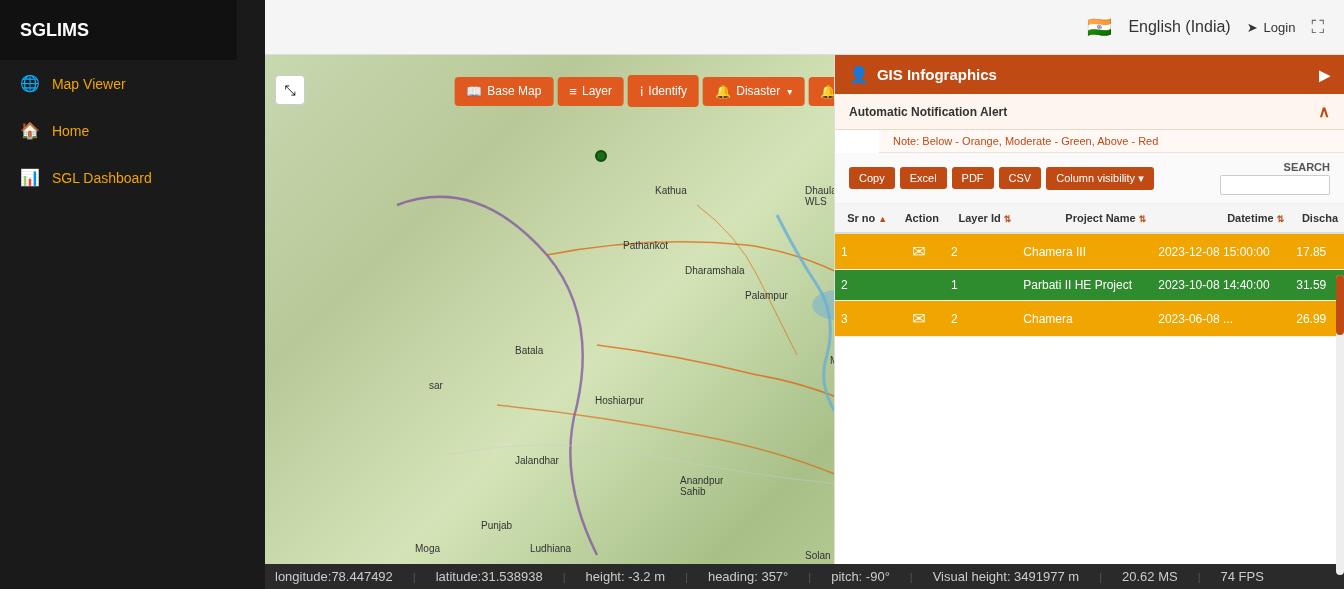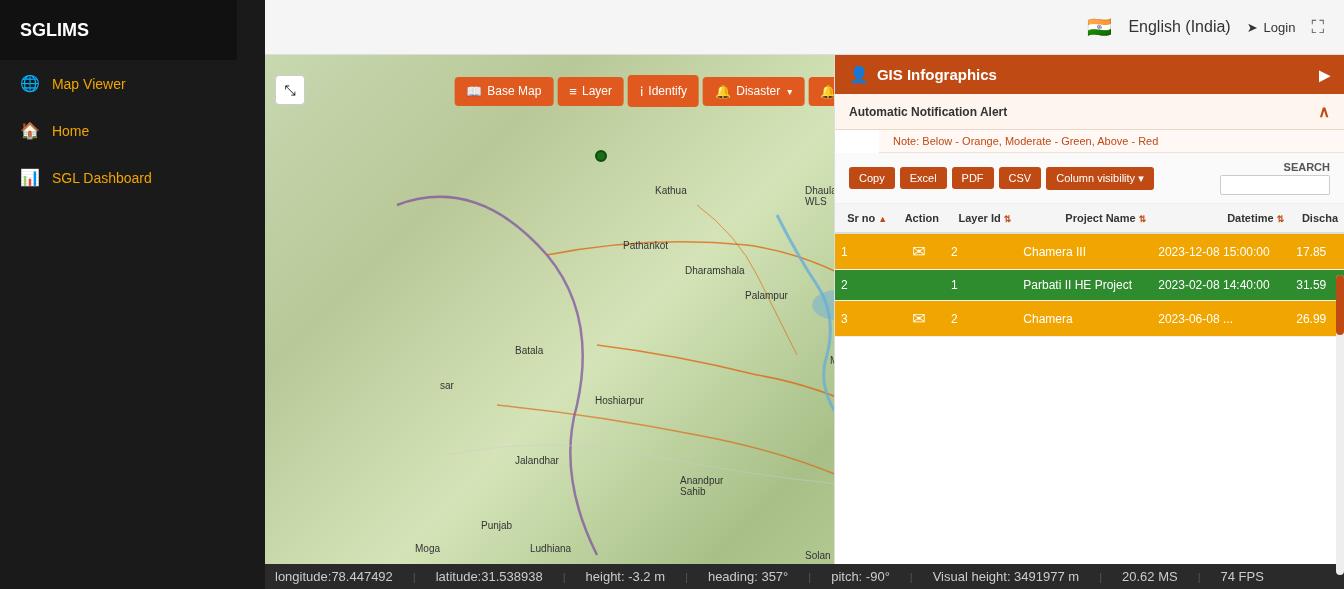--- a/index.html
+++ b/index.html
@@ -406,21 +406,21 @@
       <div class="map-label" style="left:250px;top:290px">Batala</div>
       <div class="map-label" style="left:565px;top:300px">Mandi</div>
       <div class="map-label" style="left:330px;top:340px">Hoshiarpur</div>
       <div class="map-label" style="left:250px;top:400px">Jalandhar</div>
       <div class="map-label" style="left:415px;top:420px">Anandpur<br>Sahib</div>
       <div class="map-label" style="left:216px;top:465px">Punjab</div>
       <div class="map-label" style="left:265px;top:488px">Ludhiana</div>
       <div class="map-label" style="left:570px;top:455px">Shimla</div>
       <div class="map-label" style="left:150px;top:488px">Moga</div>
       <div class="map-label" style="left:540px;top:495px">Solan</div>
-      <div class="map-label" style="left:175px;top:325px">sar</div>
+      <div class="map-label" style="left:164px;top:325px">sar</div>
       <div class="map-label" style="left:615px;top:108px">Lahue</div>
       <div class="map-label" style="left:660px;top:505px">Uttarkashi</div>
     </div>
   </div>
 
   <div class="statusbar">
     <span class="statusbar-item">longitude:78.447492</span>
     <span class="statusbar-sep">|</span>
     <span class="statusbar-item">latitude:31.538938</span>
     <span class="statusbar-sep">|</span>
@@ -504,21 +504,21 @@
     <td>2023-12-08 15:00:00</td>
     <td>17.85</td>
   </tr>
             <tr class="row-green">
     <td>2</td>
     <td class="action-cell">
       
     </td>
     <td>1</td>
     <td>Parbati II HE Project</td>
-    <td>2023-02-08 14:40:00</td>
+    <td>2023-10-08 14:40:00</td>
     <td>31.59</td>
   </tr>
             <tr class="row-orange">
     <td>3</td>
     <td class="action-cell">
       <span class="mail-icon">✉</span>
     </td>
     <td>2</td>
     <td>Chamera</td>
     <td>2023-06-08 ...</td>

